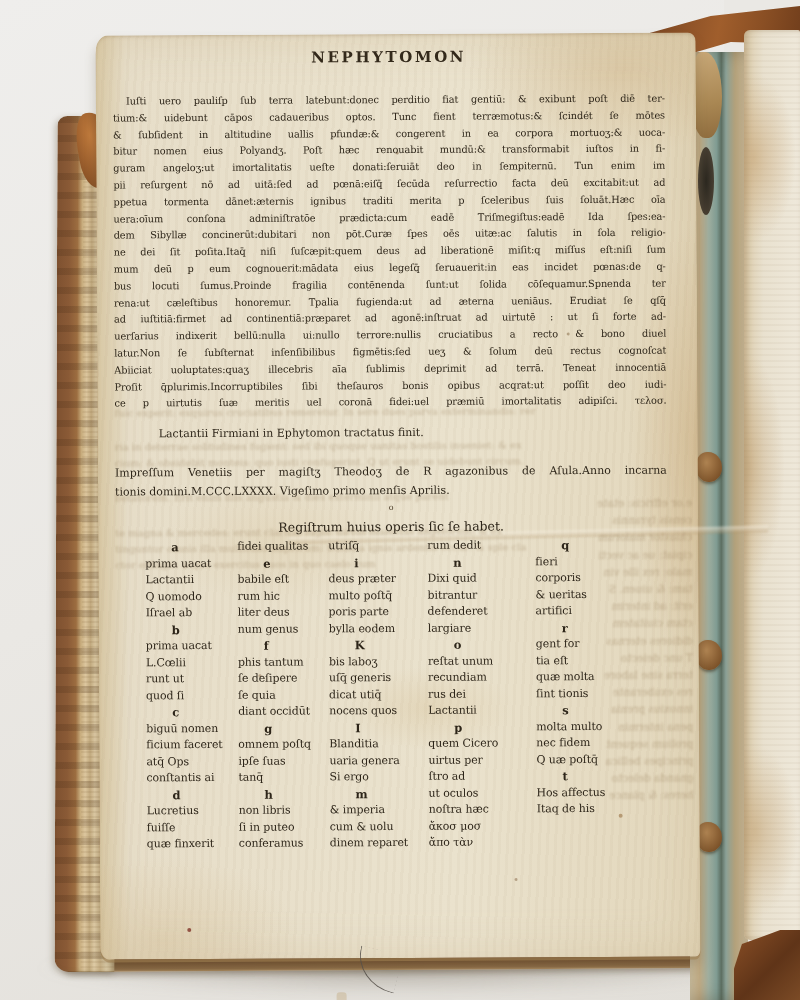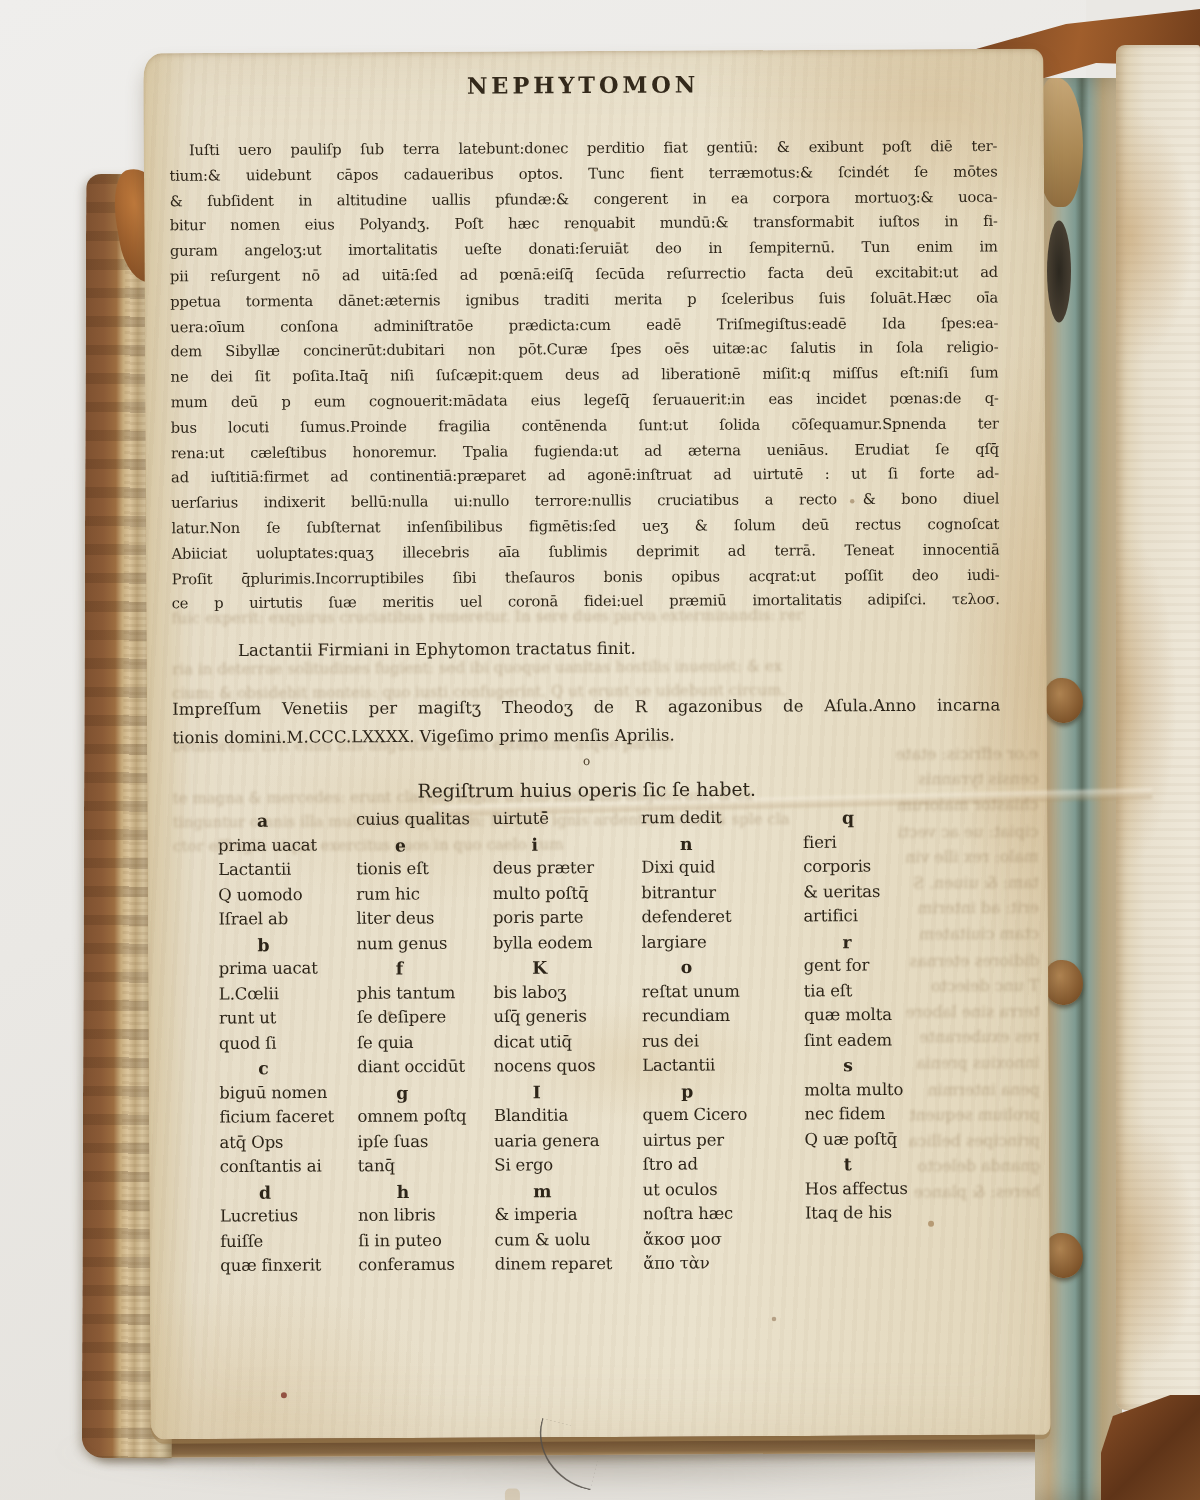--- a/index.html
+++ b/index.html
@@ -230,31 +230,31 @@
           <div>Impreſſum Venetiis per magiſtʒ Theodoʒ de R agazonibus de Aſula.Anno incarna</div>
           <div>tionis domini.M.CCC.LXXXX. Vigeſimo primo menſis Aprilis.</div>
         </div>
 
       <div class="ornament">o</div>
 
       <div class="reg-head">Regiſtrum huius operis ſic ſe habet.</div>
 
       <div class="reg-table">
           <div class="cell sig">a</div>
-          <div class="cell">cuius qualitas</div>
-          <div class="cell">uirtutē̄</div>
+          <div class="cell">fidei qualitas</div>
+          <div class="cell">utriſq̄</div>
           <div class="cell">rum dedit</div>
           <div class="cell sig">q</div>
           <div class="cell">prima uacat</div>
           <div class="cell sig">e</div>
           <div class="cell sig">i</div>
           <div class="cell sig">n</div>
           <div class="cell">fieri</div>
           <div class="cell">Lactantii</div>
-          <div class="cell">tionis eſt</div>
+          <div class="cell">babile eſt</div>
           <div class="cell">deus præter</div>
           <div class="cell">Dixi quid</div>
           <div class="cell">corporis</div>
           <div class="cell">Q uomodo</div>
           <div class="cell">rum hic</div>
           <div class="cell">multo poſtq̄</div>
           <div class="cell">bitrantur</div>
           <div class="cell">&amp; ueritas</div>
           <div class="cell">Iſrael ab</div>
           <div class="cell">liter deus</div>
@@ -278,21 +278,21 @@
           <div class="cell">tia eſt</div>
           <div class="cell">runt ut</div>
           <div class="cell">ſe deſipere</div>
           <div class="cell">uſq̄ generis</div>
           <div class="cell">recundiam</div>
           <div class="cell">quæ molta</div>
           <div class="cell">quod ſi</div>
           <div class="cell">ſe quia</div>
           <div class="cell">dicat utiq̄</div>
           <div class="cell">rus dei</div>
-          <div class="cell">ſint eadem</div>
+          <div class="cell">ſint tionis</div>
           <div class="cell sig">c</div>
           <div class="cell">diant occidūt</div>
           <div class="cell">nocens quos</div>
           <div class="cell">Lactantii</div>
           <div class="cell sig">s</div>
           <div class="cell">biguū nomen</div>
           <div class="cell sig">g</div>
           <div class="cell sig">I</div>
           <div class="cell sig">p</div>
           <div class="cell">molta multo</div>

